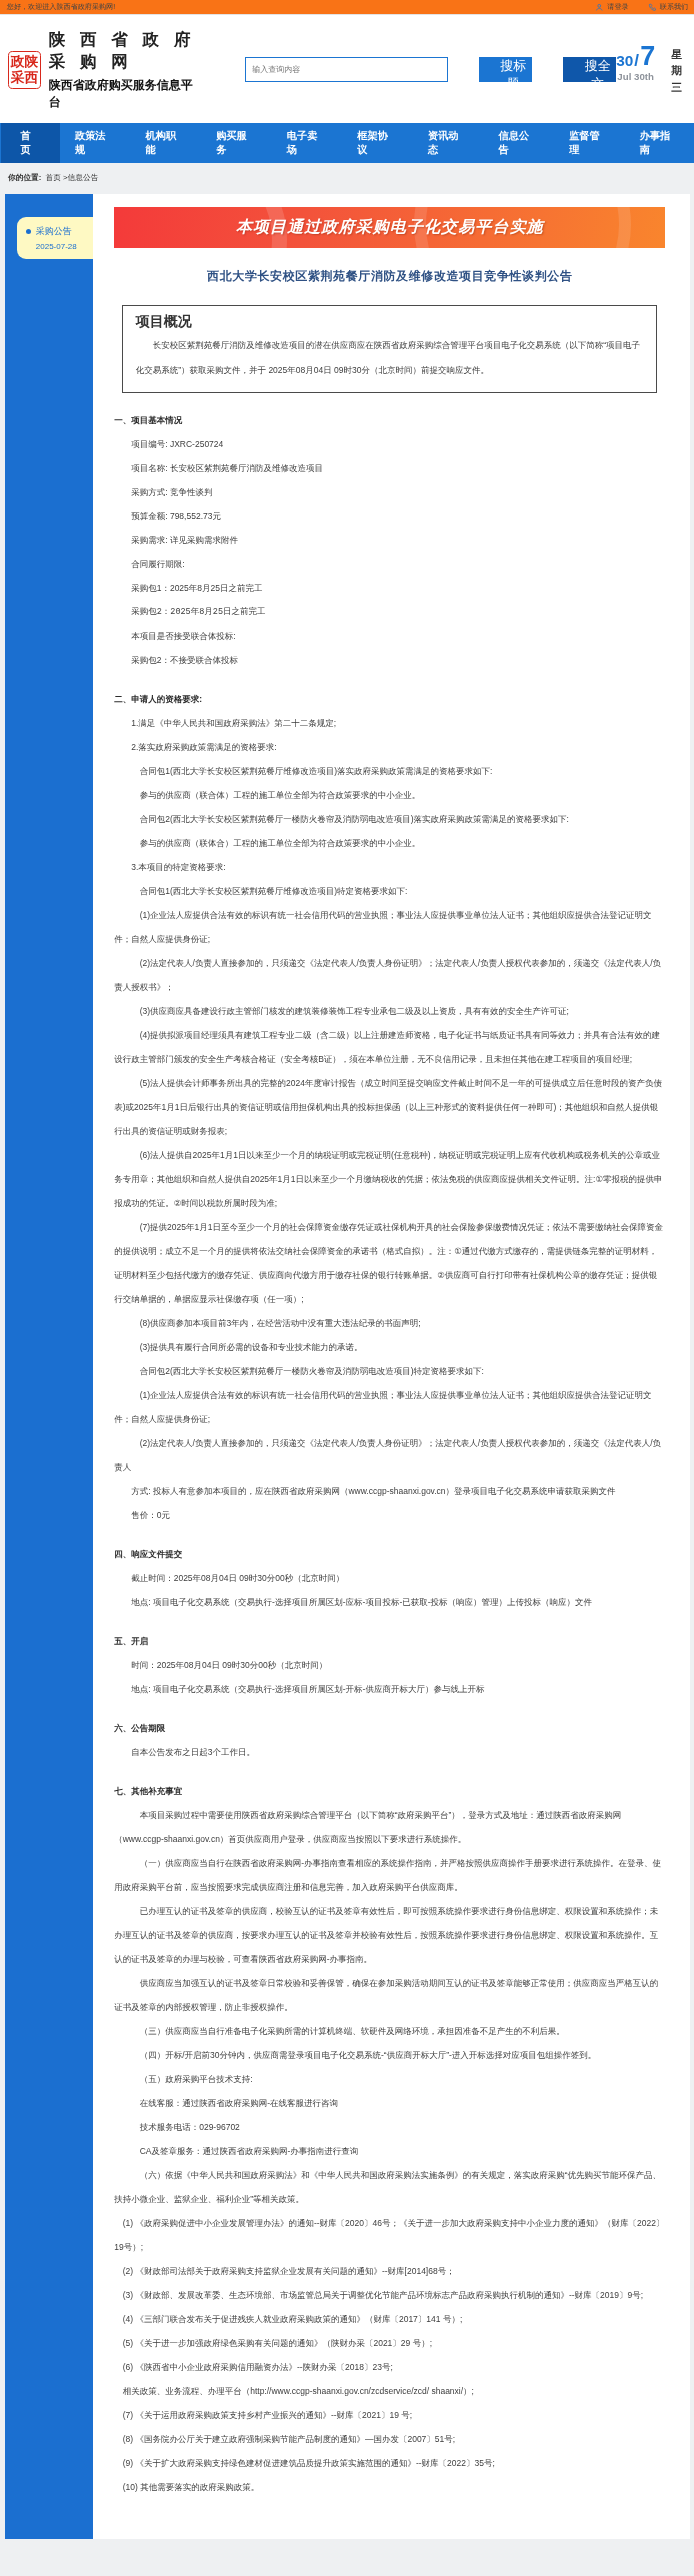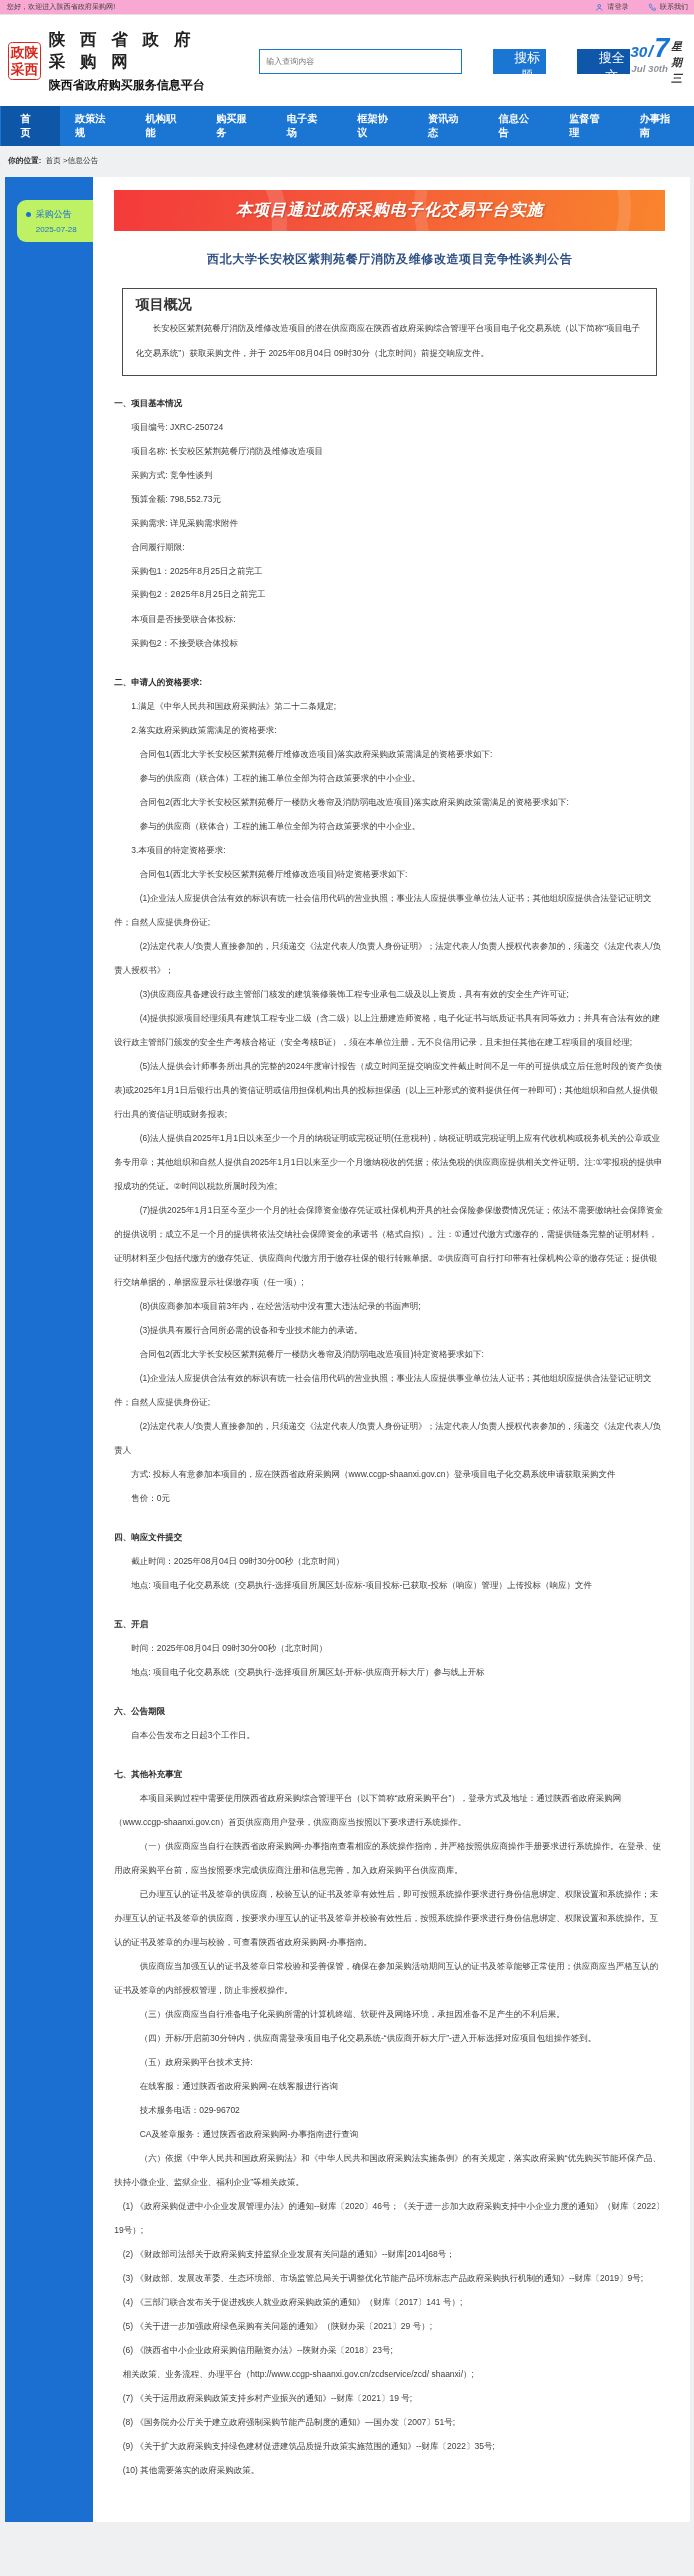--- a/index.html
+++ b/index.html
@@ -1,39 +1,39 @@
 <!DOCTYPE html>
 <html style="font-size:9px"><head>
 <meta charset="utf-8">
 <style>
   * { box-sizing: border-box; margin: 0; padding: 0; }
   body { background:#eef0f2; font-family:"Liberation Sans","DejaVu Sans",sans-serif; color:#333; }
   .page { width:695px; margin:0 auto; background:#eef0f2; }
 
   
-  .topbar { height:15px; background:#f9a8d4; border-bottom:0.6px solid #e3e3e3;
+  .topbar { height:15px; background:#f97316; border-bottom:0.6px solid #e3e3e3;
     display:flex; justify-content:space-between; align-items:center; padding:0 6.8px; font-size:7.1px; color:#444; }
   .topbar-right { display:flex; gap:19.3px; align-items:center; }
   .top-link { display:flex; gap:3.4px; align-items:center; cursor:pointer; color:#444; }
   .top-link svg { display:block; }
 
   
   .header { background:#fff; padding:13.7px 8px 11.4px; display:flex; align-items:center; }
   .logo-box { width:38px; height:38px; border:1.7px solid #d8281c; border-radius:4.6px; background:#fff;
     display:grid; grid-template-columns:1fr 1fr; align-items:center; justify-items:center;
     color:#d8281c; font-weight:900; font-size:13.7px; line-height:1; padding:1.7px; }
   .site-names { margin-left:8px; }
   .site-title { font-size:16.5px; font-weight:700; letter-spacing:5.1px; color:#222; }
   .site-subtitle { font-size:12px; font-weight:700; color:#111; margin-top:4.6px; }
   .search-area { display:flex; align-items:stretch; margin-left:41px; height:25px;gap:29px; }
   .search-input { width:203px; border:1.1px solid #1b75d2; padding:0 6.8px; font-size:8px; color:#333; outline:none; }
   .search-btn { width:53px; border:none; color:#fff; font-size:13px; cursor:pointer;padding-left:16px; }
   .btn-title { background:#1b75d2; margin-left:2.3px; }
   .btn-full { background:#0f57aa; margin-left:2.3px; }
-  .datebox { margin-left:auto; display:flex; align-items:flex-start; gap:2px; padding-right:3.4px;font-style:italic; }
+  .datebox { margin-left:auto; display:flex; align-items:flex-start; gap:16px; padding-right:3.4px; }
   .d-left { text-align:center; }
   .d-nums { color:#1b75d2; font-weight:800; display:flex; align-items:flex-end; justify-content:center; }
   .d-day { font-size:15.4px; line-height:1; }
   .d-sep { font-size:17px; line-height:.9; margin:0 1.1px; }
   .d-mon { font-size:27px; line-height:.85; }
   .d-en { color:#8e939b; font-weight:700; font-size:9.7px; margin-top:3.4px; }
   .d-week { width:1.15em; font-size:10.8px; font-weight:700; color:#333; line-height:1.5; word-break:break-all; margin-top:1.1px; }
 
   
   .nav { background:#1b75d2; display:flex; padding-left:1.1px; }
@@ -41,21 +41,21 @@
   .nav-item.active { background:#0d56a8; padding:6.3px 19.3px; }
 
   
   .crumbs { padding:9.7px 8px 8px; font-size:7.7px; color:#333; }
   .crumbs b { font-weight:700; }
   .crumb-link { color:#333; cursor:pointer; text-decoration:none; }
 
   
   .content-wrap { margin:3.4px 4.6px 9px; display:flex; background:#fff; }
   .side { width:88px; background:#1b6fd0; flex-shrink:0; }
-  .side-tab { margin:23px 0 0 12.5px; background:#bef264; border-radius:9px 0 0 9px; padding:7.4px 4.6px 7.4px 9px; cursor:pointer; }
+  .side-tab { margin:23px 0 0 12.5px; background:#fef9c3; border-radius:9px 0 0 9px; padding:7.4px 4.6px 7.4px 9px; cursor:pointer; }
   .side-tab-title { color:#1b6fd0; font-size:9px; display:flex; align-items:center; gap:4.6px; }
   .dot { width:5.1px; height:5.1px; border-radius:50%; background:#1b6fd0; flex-shrink:0; }
   .side-tab-date { color:#1b6fd0; font-size:8px; margin-top:4.6px; padding-left:9.7px; }
   .main { flex:1; padding:12.5px 25px 40px 21.6px; min-width:0; }
 
   
   .banner { position:relative; overflow:hidden; height:41px; background:linear-gradient(100deg,#f43a3a 0%,#f3533b 35%,#f9852d 100%);
     display:flex; align-items:center; justify-content:center; }
   .banner::before { content:""; position:absolute; left:-28.4px; top:-68px; width:171px; height:171px;
     border:15px solid rgba(255,255,255,.14); border-radius:50%; }

